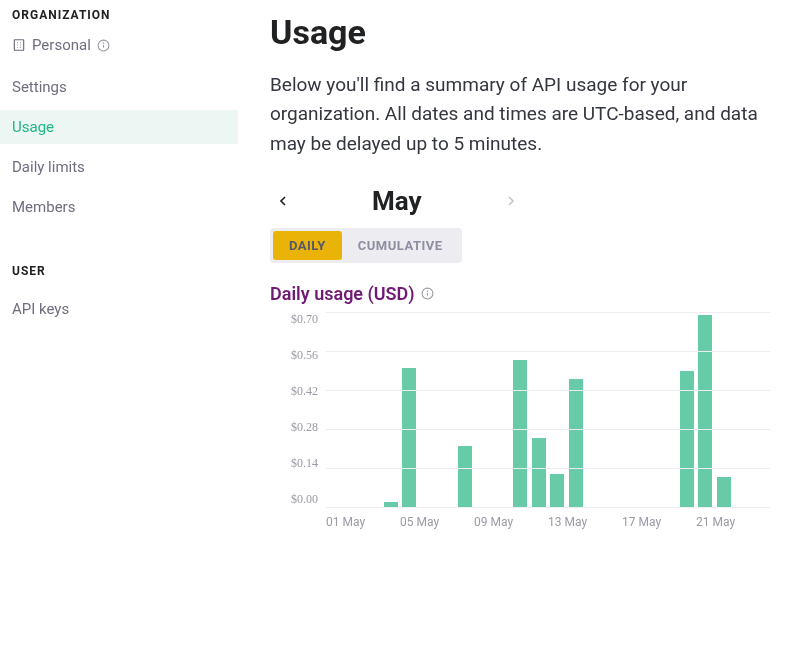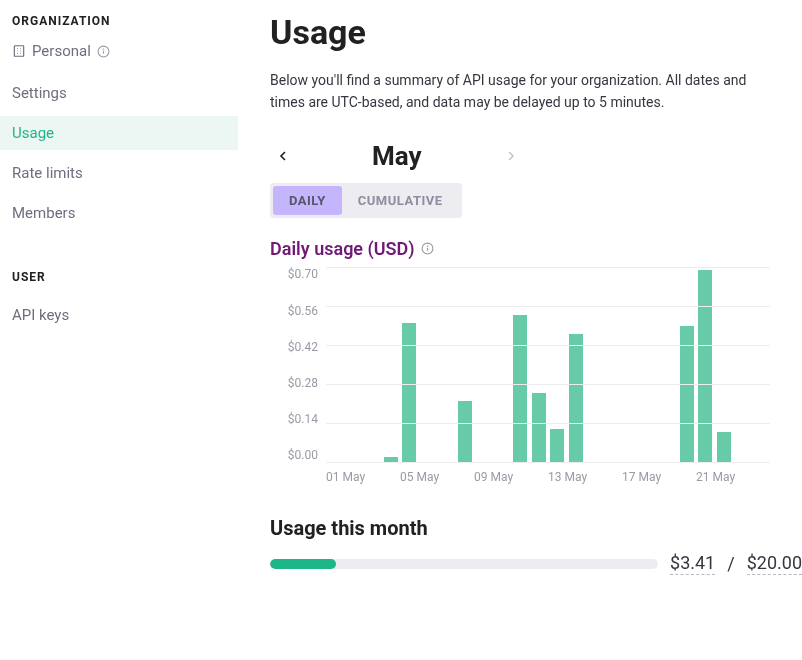--- a/index.html
+++ b/index.html
@@ -8,21 +8,21 @@
       color: #202123;
       display: flex;
       width: 802px;
       height: 660px;
       overflow: hidden;
       background: #fff;
     }
     .sidebar {
       width: 238px;
       flex-shrink: 0;
-      padding-top: 10px;
+      padding-top: 4px;
     }
     .sidebar-section-title {
       font-size: 12px;
       font-weight: 700;
       letter-spacing: 1px;
       color: #202123;
       padding: 4px 12px 8px 12px;
     }
     .breadcrumb {
       display: flex;
@@ -50,21 +50,21 @@
       flex: 1;
       padding: 12px 0 0 32px;
       overflow: hidden;
     }
     .page-title {
       font-size: 34px;
       font-weight: 700;
       margin-bottom: 18px;
     }
     .intro {
-      font-size: 14px;
+      font-size: 19px;
       color: #353740;
       line-height: 1.55;
       max-width: 500px;
       margin-bottom: 28px;
     }
     .month-nav {
       display: flex;
       align-items: center;
       gap: 18px;
       margin-bottom: 12px;
@@ -83,27 +83,27 @@
     }
     .tab {
       font-size: 13px;
       font-weight: 700;
       letter-spacing: 0.5px;
       padding: 7px 16px;
       color: #8e8ea0;
       border-radius: 3px;
       cursor: pointer;
     }
-    .tab.active { background: #c4b5fd; color: #565869; }
+    .tab.active { background: #eab308; color: #565869; }
     .chart-title-row { display:flex; align-items:center; gap:6px; margin-bottom:8px; }
     .chart-title { font-size: 18px; font-weight: 600; color: #701a75; }
     .chart-info { color: #9a9aa5; display:flex; align-items:center; }
     .chart-wrap { display:flex; flex-direction:column; width: 500px; }
     .chart-body { position:relative; display:flex; height: 195px; }
-    .y-axis { width: 56px; display:flex; flex-direction:column; justify-content:space-between; align-items:flex-end; font-size:12px; color:#9a9aa5; padding-right:8px; }
+    .y-axis { width: 56px; display:flex; flex-direction:column; justify-content:space-between; align-items:flex-end; font-size:12px; color:#9a9aa5; padding-right:8px;font-family:Liberation Serif, serif; }
     .plot { flex:1; position:relative; border-left: none; }
     .gridline { position:absolute; left:0; right:0; height:1px; background:#ececf1; }
     .bars { position:absolute; left:0; right:0; bottom:0; top:0; display:flex; align-items:flex-end; gap:0; }
     .bar-slot { flex:1; display:flex; justify-content:center; align-items:flex-end; height:100%; }
     .bar { width: 78%; background:#67cba8; }
     .x-axis { display:flex; margin-top:8px; margin-left:56px; font-size:12px; color:#9a9aa5; }
     .x-tick { flex:1; text-align:left; white-space:nowrap; }
     .usage-month { margin-top: 32px; }
     .usage-month-title { font-size: 20px; font-weight:700; margin-bottom:12px; }
     .usage-bar-row { display:flex; align-items:center; gap:12px; width:100%; }
@@ -134,21 +134,21 @@
     <span class="info-icon">
       <svg width="13" height="13" viewBox="0 0 24 24" fill="none" stroke="currentColor" stroke-width="2">
           <circle cx="12" cy="12" r="10"></circle>
           <line x1="12" y1="11" x2="12" y2="16"></line>
           <circle cx="12" cy="8" r="0.5" fill="currentColor"></circle>
         </svg>
     </span>
   </div>
   <div class="sidebar-item">Settings</div>
   <div class="sidebar-item active">Usage</div>
-  <div class="sidebar-item">Rate limits</div>
+  <div class="sidebar-item">Daily limits</div>
   <div class="sidebar-item">Members</div>
 
   <div class="user-section">
     <div class="sidebar-section-title">USER</div>
     <div class="sidebar-item">API keys</div>
   </div>
 </aside>
 
 <main class="main">
   <h1 class="page-title">Usage</h1>
@@ -282,24 +282,13 @@
     <div class="x-axis" id="x-axis">
         <div class="x-tick" style="width: 16.6667%;">01 May</div>
         <div class="x-tick" style="width: 16.6667%;">05 May</div>
         <div class="x-tick" style="width: 16.6667%;">09 May</div>
         <div class="x-tick" style="width: 16.6667%;">13 May</div>
         <div class="x-tick" style="width: 16.6667%;">17 May</div>
         <div class="x-tick" style="width: 16.6667%;">21 May</div>
       </div>
   </div>
 
-  <div class="usage-month">
-    <div class="usage-month-title">Usage this month</div>
-    <div class="usage-bar-row">
-      <div class="usage-bar-track">
-        <div class="usage-bar-fill" id="usage-fill" style="width: 17%;"></div>
-      </div>
-      <span class="usage-amount">$3.41</span>
-      <span class="slash">/</span>
-      <span class="limit-amount">$20.00</span>
-    </div>
-  </div>
 </main>
 
 </body></html>

